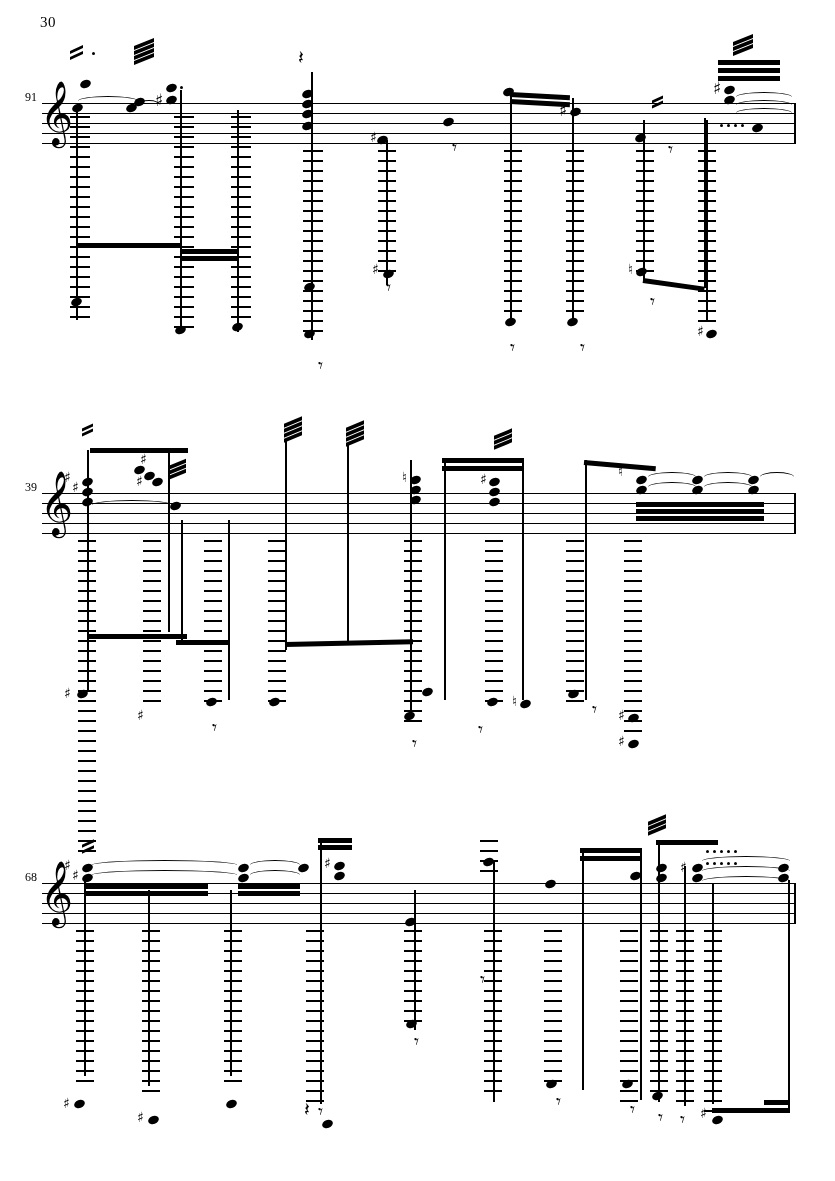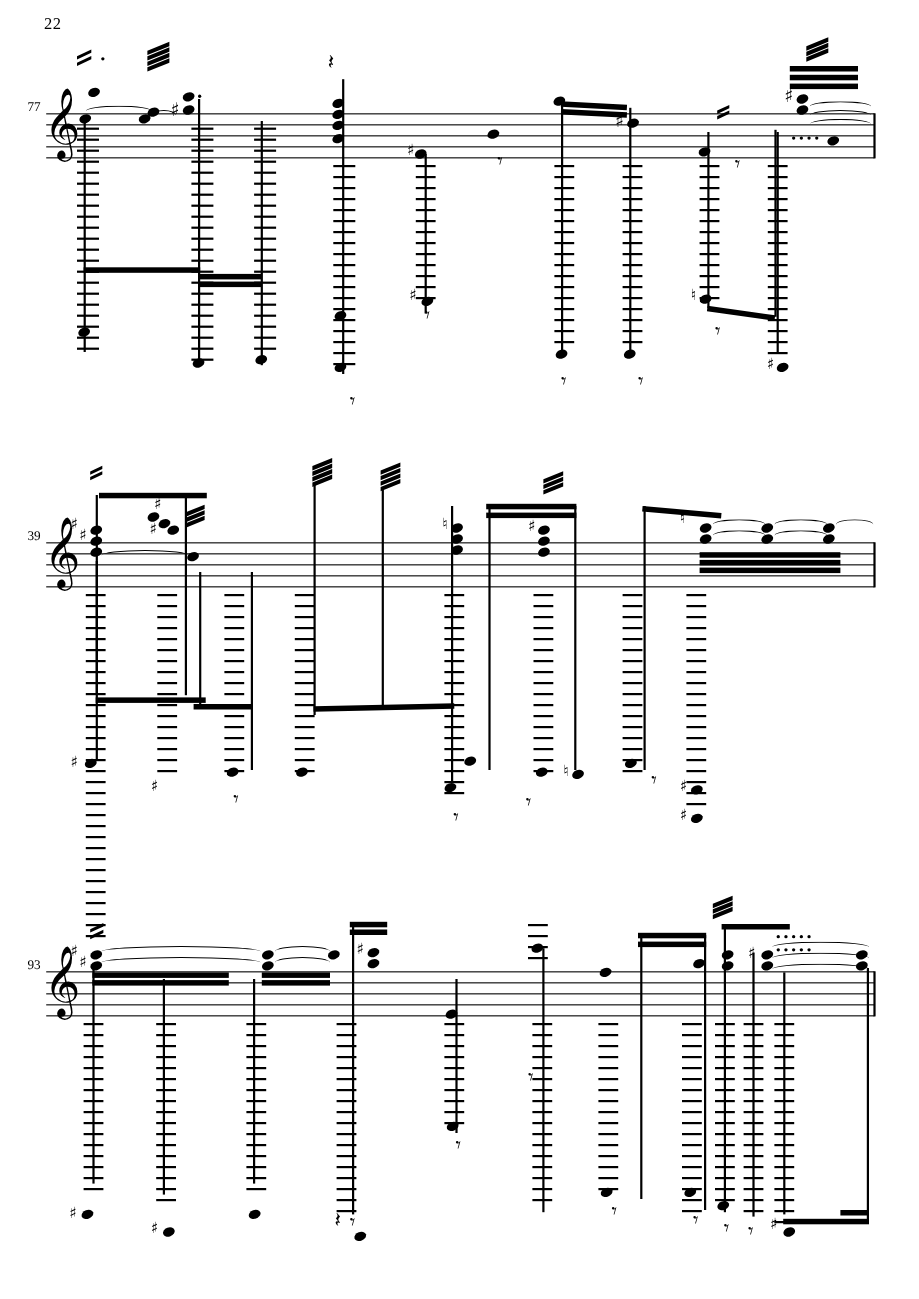--- a/index.html
+++ b/index.html
@@ -154,24 +154,24 @@
     height: 3.4px;
     background: #000;
     transform: skewY(-25deg);
   }
 </style>
 </head>
 <body>
 
 <div id="page">
 
-  <div class="page-number">22</div>
+  <div class="page-number">30</div>
 
   <div class="system" style="top:0;height:390px;">
-    <div class="measure-number" style="left:25px;top:90px;">77</div>
+    <div class="measure-number" style="left:25px;top:90px;">91</div>
 
     <div class="staff" style="left:42px;top:103px;width:753px;">
       <div class="line l0"></div>
       <div class="line l1"></div>
       <div class="line l2"></div>
       <div class="line l3"></div>
       <div class="line l4"></div>
     </div>
     <div class="clef" style="left:40px;top:85px;">𝄞</div>
     <div class="barline" style="left:794px;top:103px;height:41px;"></div>
@@ -754,21 +754,21 @@
         <i style="top:180px"></i>
         <i style="top:190px"></i>
     </div>
     <div class="accidental sm" style="left:618px;top:318px;">♯</div>
     <div class="notehead" style="left:628px;top:324px;"></div>
     <div class="accidental sm" style="left:618px;top:344px;">♯</div>
     <div class="notehead" style="left:628px;top:350px;"></div>
   </div>
 
   <div class="system" style="top:780px;height:400px;">
-    <div class="measure-number" style="left:25px;top:90px;">93</div>
+    <div class="measure-number" style="left:25px;top:90px;">68</div>
 
     <div class="staff" style="left:42px;top:103px;width:753px;">
       <div class="line l0"></div>
       <div class="line l1"></div>
       <div class="line l2"></div>
       <div class="line l3"></div>
       <div class="line l4"></div>
     </div>
     <div class="clef" style="left:40px;top:85px;">𝄞</div>
     <div class="barline" style="left:794px;top:103px;height:41px;"></div>

